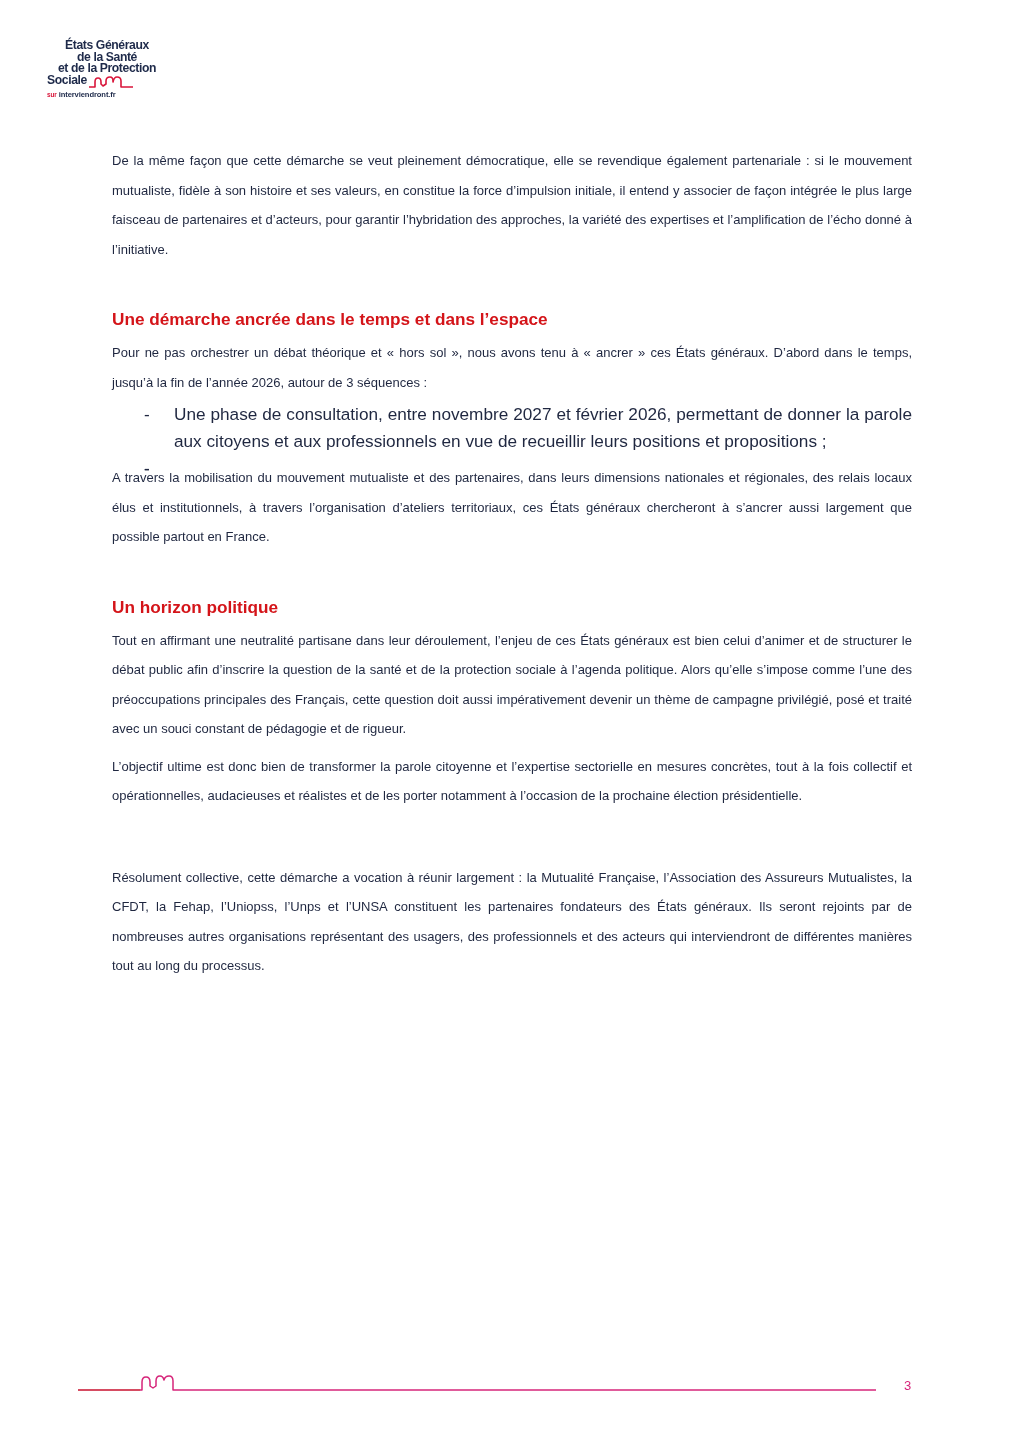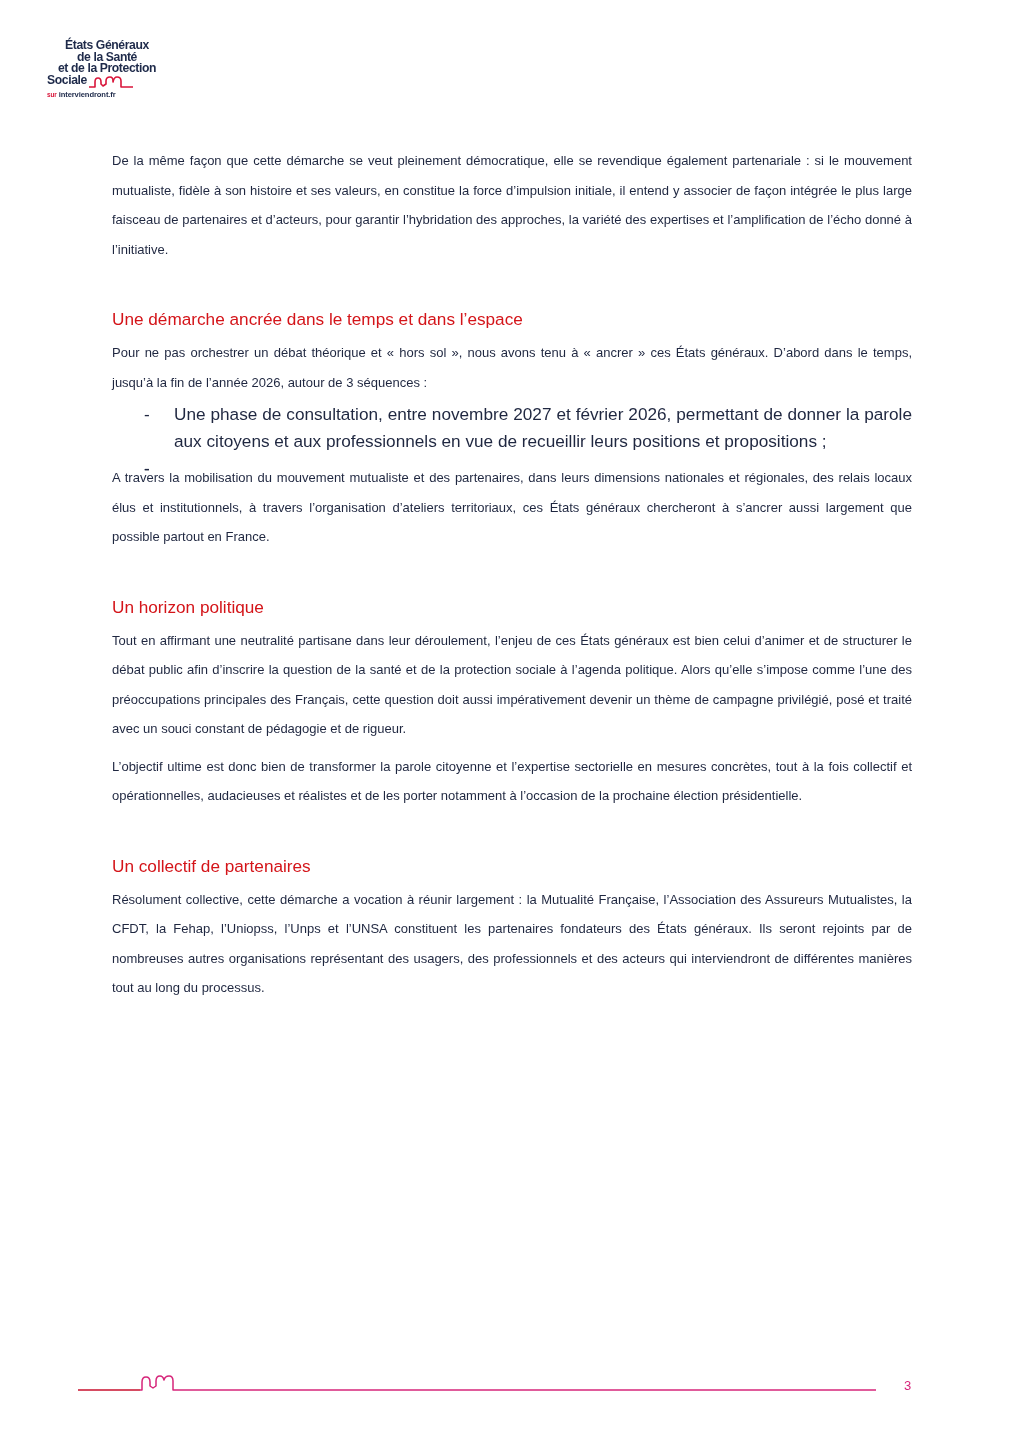--- a/index.html
+++ b/index.html
@@ -10,21 +10,21 @@
                   line-height: 11.5px; letter-spacing: -0.4px; color: #1e2a4a; text-align: center; }
     .logo-line { display: block; white-space: nowrap; }
     .logo-social-row { display: flex; align-items: flex-end; }
     .logo-people { margin-left: 2px; margin-bottom: -1px; }
     .logo-url { margin-top: 3px; font-size: 7.6px; font-weight: 700; color: #1e2a4a; letter-spacing: -0.1px; }
     .logo-url .sur { color: #d9153a; font-size: 6.4px; margin-right: 2px; }
 
     .content { position: absolute; left: 112px; top: 146px; width: 800px; }
     p { margin: 0; font-size: 13px; line-height: 29.5px; text-align: justify; color: #1f2740; }
     .cond { font-family: "Liberation Sans Narrow", "Liberation Sans", sans-serif; }
-    h2 { margin: 0; font-size: 17.2px; line-height: 22px; font-weight: 400; color: #d41419; }
+    h2 { margin: 0; font-size: 17.2px; line-height: 22px; font-weight: 700; color: #d41419; }
 
     ul.phases { list-style: none; margin: 4px 0 0 0; padding: 0; }
     ul.phases li { position: relative; padding-left: 62px; font-size: 17.2px; line-height: 27px;
                    text-align: justify; color: #1f2740; }
     ul.phases li .dash { position: absolute; left: 32px; top: 0; }
 
     .gap-section { height: 44px; }
     .gap-head { height: 8px; }
     .gap-par { height: 8px; }
 
@@ -75,21 +75,20 @@
   <p class="cond">A travers la mobilisation du mouvement mutualiste et des partenaires, dans leurs dimensions nationales et régionales, des relais locaux élus et institutionnels, à travers l’organisation d’ateliers territoriaux, ces États généraux chercheront à s’ancrer aussi largement que possible partout en France.</p>
 
   <div class="gap-section"></div>
   <h2 class="cond">Un horizon politique</h2>
   <div class="gap-head"></div>
   <p class="cond">Tout en affirmant une neutralité partisane dans leur déroulement, l’enjeu de ces États généraux est bien celui d’animer et de structurer le débat public afin d’inscrire la question de la santé et de la protection sociale à l’agenda politique. Alors qu’elle s’impose comme l’une des préoccupations principales des Français, cette question doit aussi impérativement devenir un thème de campagne privilégié, posé et traité avec un souci constant de pédagogie et de rigueur.</p>
   <div class="gap-par"></div>
   <p class="cond">L’objectif ultime est donc bien de transformer la parole citoyenne et l’expertise sectorielle en mesures concrètes, tout à la fois collectif et opérationnelles, audacieuses et réalistes et de les porter notamment à l’occasion de la prochaine élection présidentielle.</p>
 
   <div class="gap-section"></div>
-  <h2 class="cond">Un collectif de partenaires</h2>
   <div class="gap-head"></div>
   <p class="cond">Résolument collective, cette démarche a vocation à réunir largement : la Mutualité Française, l’Association des Assureurs Mutualistes, la CFDT, la Fehap, l’Uniopss, l’Unps et l’UNSA constituent les partenaires fondateurs des États généraux. Ils seront rejoints par de nombreuses autres organisations représentant des usagers, des professionnels et des acteurs qui interviendront de différentes manières tout au long du processus.</p>
 </div>
 
 <div class="footer">
   <svg width="800" height="30" viewBox="0 0 800 30">
     <line x1="0" y1="22" x2="62" y2="22" stroke="#c8102e" stroke-width="1.6"></line>
     <g>
       <path d="M62 22 L64 22 L64 14 Q64 9 68 9 Q72 9 72 14 L72 18 L75 20 L78 18 L78 13 Q78 8 82 8 Q85 8 86 12 Q87 8 91 8 Q95 8 95 13 L95 22 L98 22" fill="none" stroke="#d6257a" stroke-width="1.5" stroke-linejoin="round"></path>
     </g>

